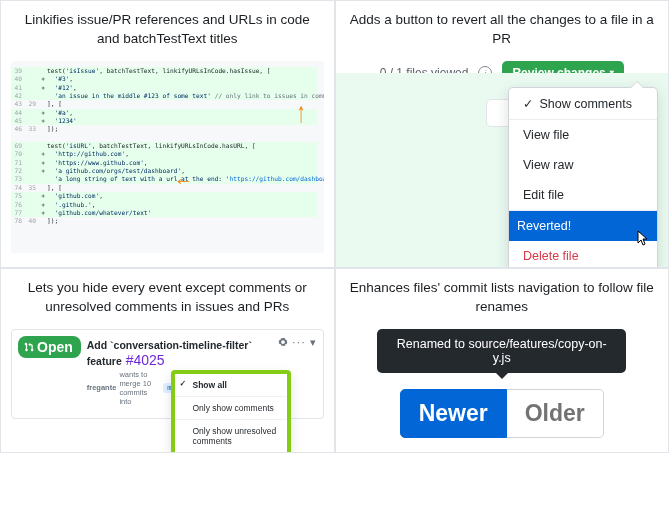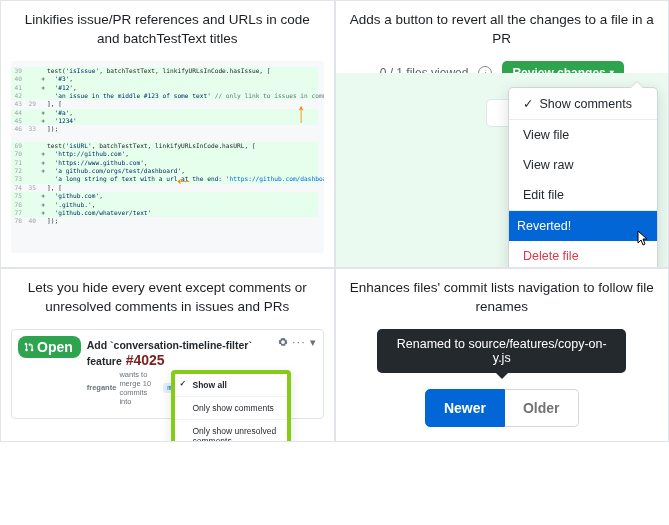--- a/index.html
+++ b/index.html
@@ -78,21 +78,21 @@
   .dd-first { border-top:none; display:flex; align-items:center; gap:6px;}
   .dd-active { background:#0366d6; color:#fff; font-weight:500; position:relative;padding-left:8px;}
   .dd-danger { color:#d73a49; }
   .cursor-icn { position:absolute; right:6px; bottom:-8px; font-size:13px; color:#222; }
   
   .issue-box { border:1px solid #e1e4e8; border-radius:4px; padding:6px 6px 8px 6px; position:relative; background:#fff; min-height:90px;}
   .issue-head { display:flex; align-items:flex-start; gap:6px; }
   .open-badge { background:#2ea44f; color:#fff; font-size:14px; font-weight:600; padding:3px 8px 3px 6px; border-radius:8px; display:flex; align-items:center; gap:3px; flex:none;}
   .open-badge svg { width:10px; height:10px; }
   .issue-title { font-size:10.5px; font-weight:600; color:#24292e;margin-top:40px;}
-  .issue-num { color:#7f1d1d; font-weight:700;}
+  .issue-num { color:#6d28d9; font-weight:400;}
   .issue-sub { font-size:7.5px; color:#6a737d; margin-top:2px; display:flex; align-items:center; gap:3px;}
   .branch-chip { background:#e1f0ff; color:#0560c1; padding:1px 4px; border-radius:3px; font-family:monospace; font-size:7px;}
   .ellips { color:#6a737d; font-size:11px; letter-spacing:1px; margin-left:auto; display:flex; align-items:center; gap:4px;}
   .gear-sm { width:10px; height:10px; }
   .filter-menu {
     position:absolute; right:32px; top:40px; width:120px;
     background:#fff; border:4px solid #84cc16; border-radius:4px;
     box-shadow:0 4px 12px rgba(27,31,35,.12); font-size:8.5px; z-index:3;
   }
   .fm-item { padding:6px 10px 6px 18px; border-top:1px solid #f0f1f3; color:#24292e; position:relative;}
@@ -101,21 +101,21 @@
   
   .tooltip {
     background:#24292e; color:#fff; font-size:12.5px; padding:8px 12px; border-radius:5px;
     margin:6px auto 0; width:249px; text-align:center; position:relative;
   }
   .tooltip::after {
     content:""; position:absolute; bottom:-6px; left:50%; margin-left:-6px;
     border-left:6px solid transparent; border-right:6px solid transparent; border-top:6px solid #24292e;
   }
   .btn-group { display:flex; justify-content:center; margin-top:16px;}
-  .pg-btn { font-size:14px; font-weight:600; padding:10px 18px; border:1px solid #d1d5da;}
+  .pg-btn { font-size:23px; font-weight:600; padding:10px 18px; border:1px solid #d1d5da;}
   .pg-btn.new { background:#0366d6; color:#fff; border-color:#0366d6; border-radius:5px 0 0 5px;}
   .pg-btn.old { background:#fff; color:#737373; border-left:none; border-radius:0 5px 5px 0;}
 </style>
 </head>
 <body>
 
 <div class="grid">
 
   <div class="cell">
     <div class="cell-title">Linkifies issue/PR references and URLs in code and batchTestText titles</div>

